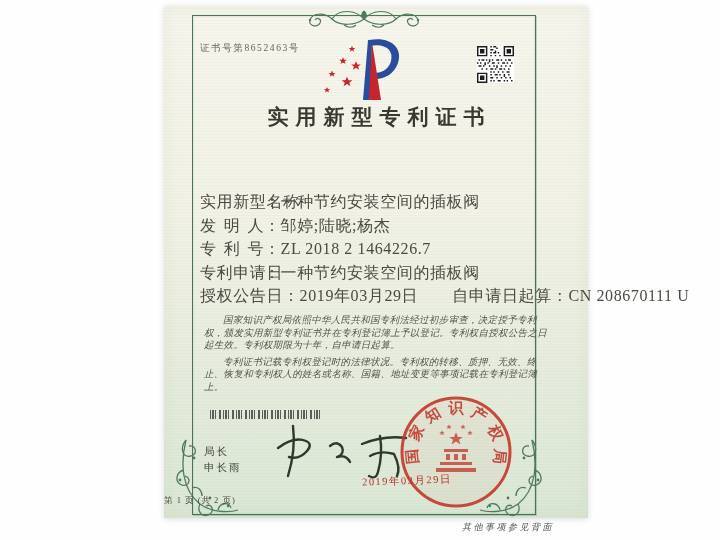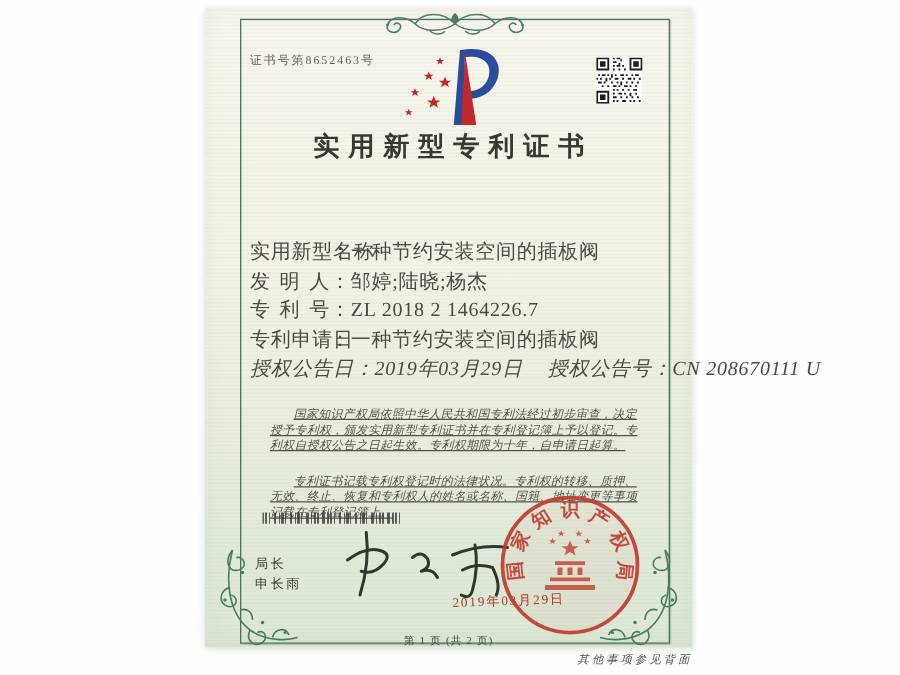--- a/index.html
+++ b/index.html
@@ -1,46 +1,46 @@
 <!DOCTYPE html>
 <html><head>
 <meta charset="utf-8">
 <style>
   html,body{margin:0;padding:0;}
   body{width:720px;height:540px;position:relative;background:#fefefe;overflow:hidden;
        font-family:"Liberation Serif","DejaVu Serif",serif;}
-  .page{position:absolute;left:164px;top:6px;width:390px;height:512px;
+  .page{position:absolute;left:164px;top:6px;width:424px;height:512px;
         background:linear-gradient(180deg,#f7f5ec 0%,#f2f2e6 40%,#e6ecdd 72%,#dbe7d5 100%);
         box-shadow:0 1px 6px rgba(0,0,0,.14), inset 0 0 18px rgba(160,170,140,.12);}
   .page::before{content:"";position:absolute;inset:0;pointer-events:none;
         background:repeating-linear-gradient(180deg,rgba(255,255,255,0) 0 2px,rgba(130,165,130,.05) 2px 3px);}
   .frame{position:absolute;left:28px;top:9px;width:344px;height:500px;box-sizing:border-box;
         border:1.4px solid #47755a;box-shadow:1px 1px 0 rgba(71,117,90,.28), inset 0 0 0 .5px rgba(71,117,90,.18);}
   .cert-no{position:absolute;left:36px;top:36px;font-size:9.5px;letter-spacing:1.6px;color:#63635a;}
   .logo{position:absolute;left:155px;top:30px;width:94px;height:68px;}
   .qr{position:absolute;left:313px;top:40px;width:37px;height:37px;}
   .title{position:absolute;left:0;top:97px;width:100%;text-align:center;font-size:21px;
         font-weight:bold;letter-spacing:7px;text-indent:7px;color:#3a382f;}
   .fields{position:absolute;left:36px;top:143px;right:38px;font-size:16px;color:#4b4a42;letter-spacing:.6px;margin-top:48px;}
   .row{height:10.5px;line-height:10.5px;margin-bottom:13px;white-space:nowrap;}
   .lbl{display:inline-block;width:64px;text-align:justify;text-align-last:justify;vertical-align:top;}
-  .grant{display:flex;gap:20px;font-style:italic;}
+  .grant{display:flex;gap:34px;}
   .paras{position:absolute;left:36px;right:28px;top:304px;font-size:9.5px;line-height:12.6px;
         color:#545349;font-style:italic;letter-spacing:.3px;}
-  .paras p{margin:16px;text-indent:2em;text-decoration:underline;}
+  .paras p{margin:4px;text-indent:2em;}
   .barcode{position:absolute;left:46px;top:404px;width:112px;height:9px;opacity:.8;
         background:repeating-linear-gradient(90deg,#3a3a3a 0 1px,transparent 1px 2px,#3a3a3a 2px 4px,
         transparent 4px 5px,#3a3a3a 5px 6px,transparent 6px 9px,#3a3a3a 9px 11px,transparent 11px 13px);}
   .sig-block{position:absolute;left:40px;top:438px;font-size:10.5px;font-weight:normal;
         color:#3f3e36;line-height:16px;letter-spacing:2px;}
   .signature{position:absolute;left:98px;top:412px;width:190px;height:64px;}
   .stamp{position:absolute;left:232px;top:386px;width:120px;height:120px;opacity:.9;}
   .stamp-date{position:absolute;left:198px;top:468px;font-size:10.5px;color:#b43127;
         letter-spacing:1.5px;transform:rotate(-2deg);}
-  .page-info{position:absolute;left:0;top:501px;width:100%;text-align:center;font-size:8.5px;
+  .page-info{position:absolute;left:0;top:489px;width:100%;text-align:left;font-size:8.5px;
         color:#4a493f;letter-spacing:1px;}
   .back-note{position:absolute;left:164px;top:521px;width:390px;text-align:right;font-size:9px;
         font-style:italic;color:#4c554a;letter-spacing:2.5px;}
   .orn-top{position:absolute;left:105px;top:0px;width:190px;height:26px;}
   .orn-bl{position:absolute;left:6px;top:430px;width:72px;height:82px;}
   .orn-br{position:absolute;left:312px;top:430px;width:72px;height:82px;transform:scaleX(-1);}
   svg{display:block;}
 </style>
 </head>
 <body>
@@ -135,21 +135,21 @@
       <span class="lbl">发明人</span><span>：</span><span>邹婷;陆晓;杨杰</span>
     </div>
     <div class="row">
       <span class="lbl">专利号</span><span>：</span><span>ZL 2018 2 1464226.7</span>
     </div>
     <div class="row">
       <span class="lbl">专利申请日</span><span>：</span><span>一种节约安装空间的插板阀</span>
     </div>
     <div class="row grant">
       <span><span>授权公告日</span><span>：</span><span>2019年03月29日</span></span>
-      <span><span>授权公告号</span><span>：</span><span>CN 208670111 U</span></span>
+      <span><span>自申请日起算</span><span>：</span><span>CN 208670111 U</span></span>
     </div>
   </div>
 
   <div class="paras">
     <p>国家知识产权局依照中华人民共和国专利法经过初步审查，决定授予专利权，颁发实用新型专利证书并在专利登记簿上予以登记。专利权自授权公告之日起生效。专利权期限为十年，自申请日起算。</p>
     <p>专利证书记载专利权登记时的法律状况。专利权的转移、质押、无效、终止、恢复和专利权人的姓名或名称、国籍、地址变更等事项记载在专利登记簿上。</p>
   </div>
 
   <div class="barcode"></div>
 

